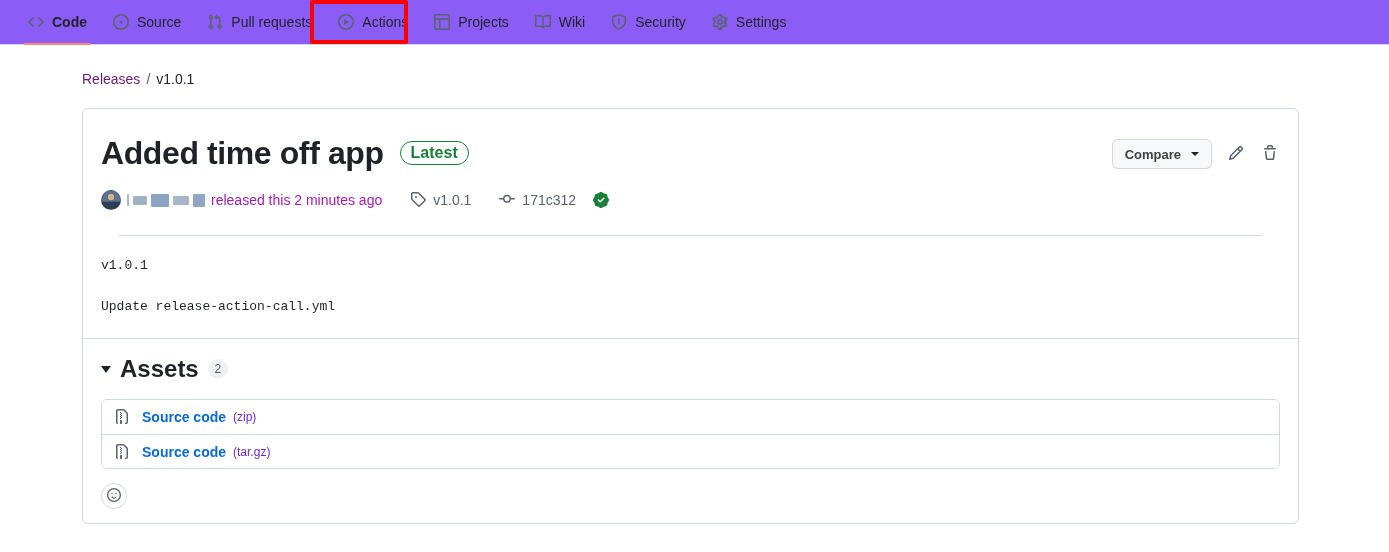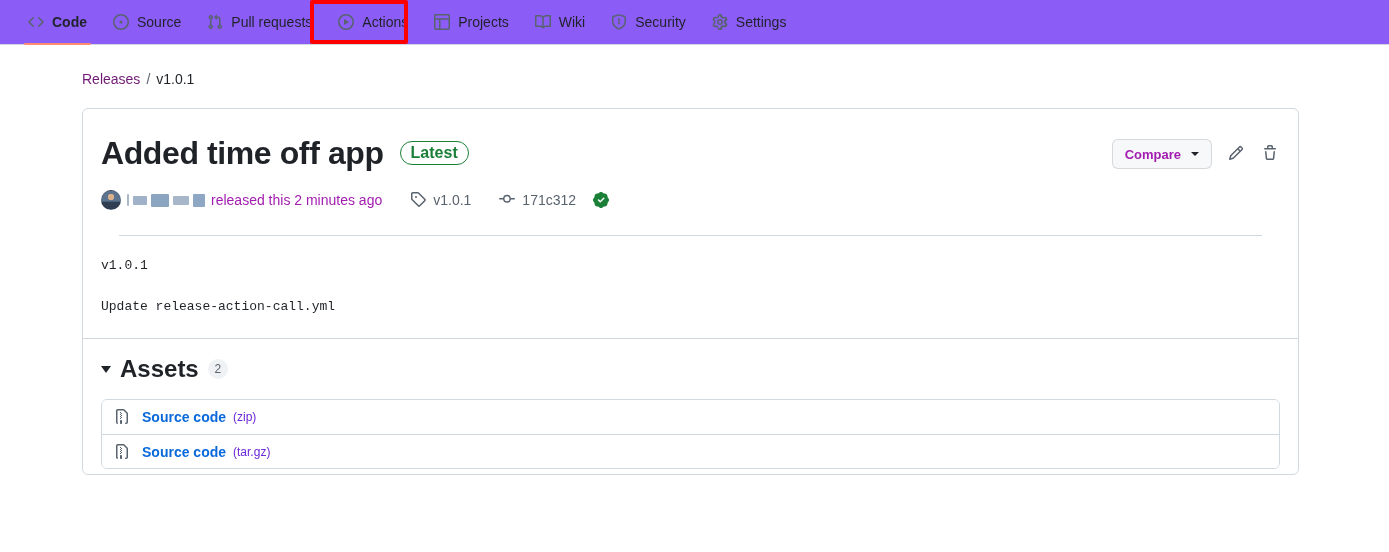--- a/index.html
+++ b/index.html
@@ -90,21 +90,21 @@
   .breadcrumb .crumb-sep { color: #59636e; }
   .breadcrumb .crumb-current { color: #1f2328; }
 
   
   .release-card {
     margin: 19px 0 0 82px;
     width: 1217px;
     border: 1px solid #d1d9e0;
     border-radius: 6px;
     background: #fff;
-    height: 367px;
+    height: 416px;
     overflow: hidden;
   }
 
   .release-header {
     padding: 24px 18px 0 18px;
   }
 
   .title-row {
     display: flex;
     align-items: flex-start;
@@ -145,21 +145,21 @@
     padding-top: 6px;
   }
   .compare-btn {
     display: inline-flex;
     align-items: center;
     gap: 10px;
     height: 30px;
     padding: 0 12px;
     font-size: 13px;
     font-weight: 600;
-    color: #a21caf;
+    color: #404040;
     background: #f6f8fa;
     border: 1px solid rgba(31,35,40,0.15);
     border-radius: 6px;
     cursor: pointer;
   }
   .caret-down {
     width: 0; height: 0;
     border-left: 4px solid transparent;
     border-right: 4px solid transparent;
     border-top: 4px solid #1f2328;

